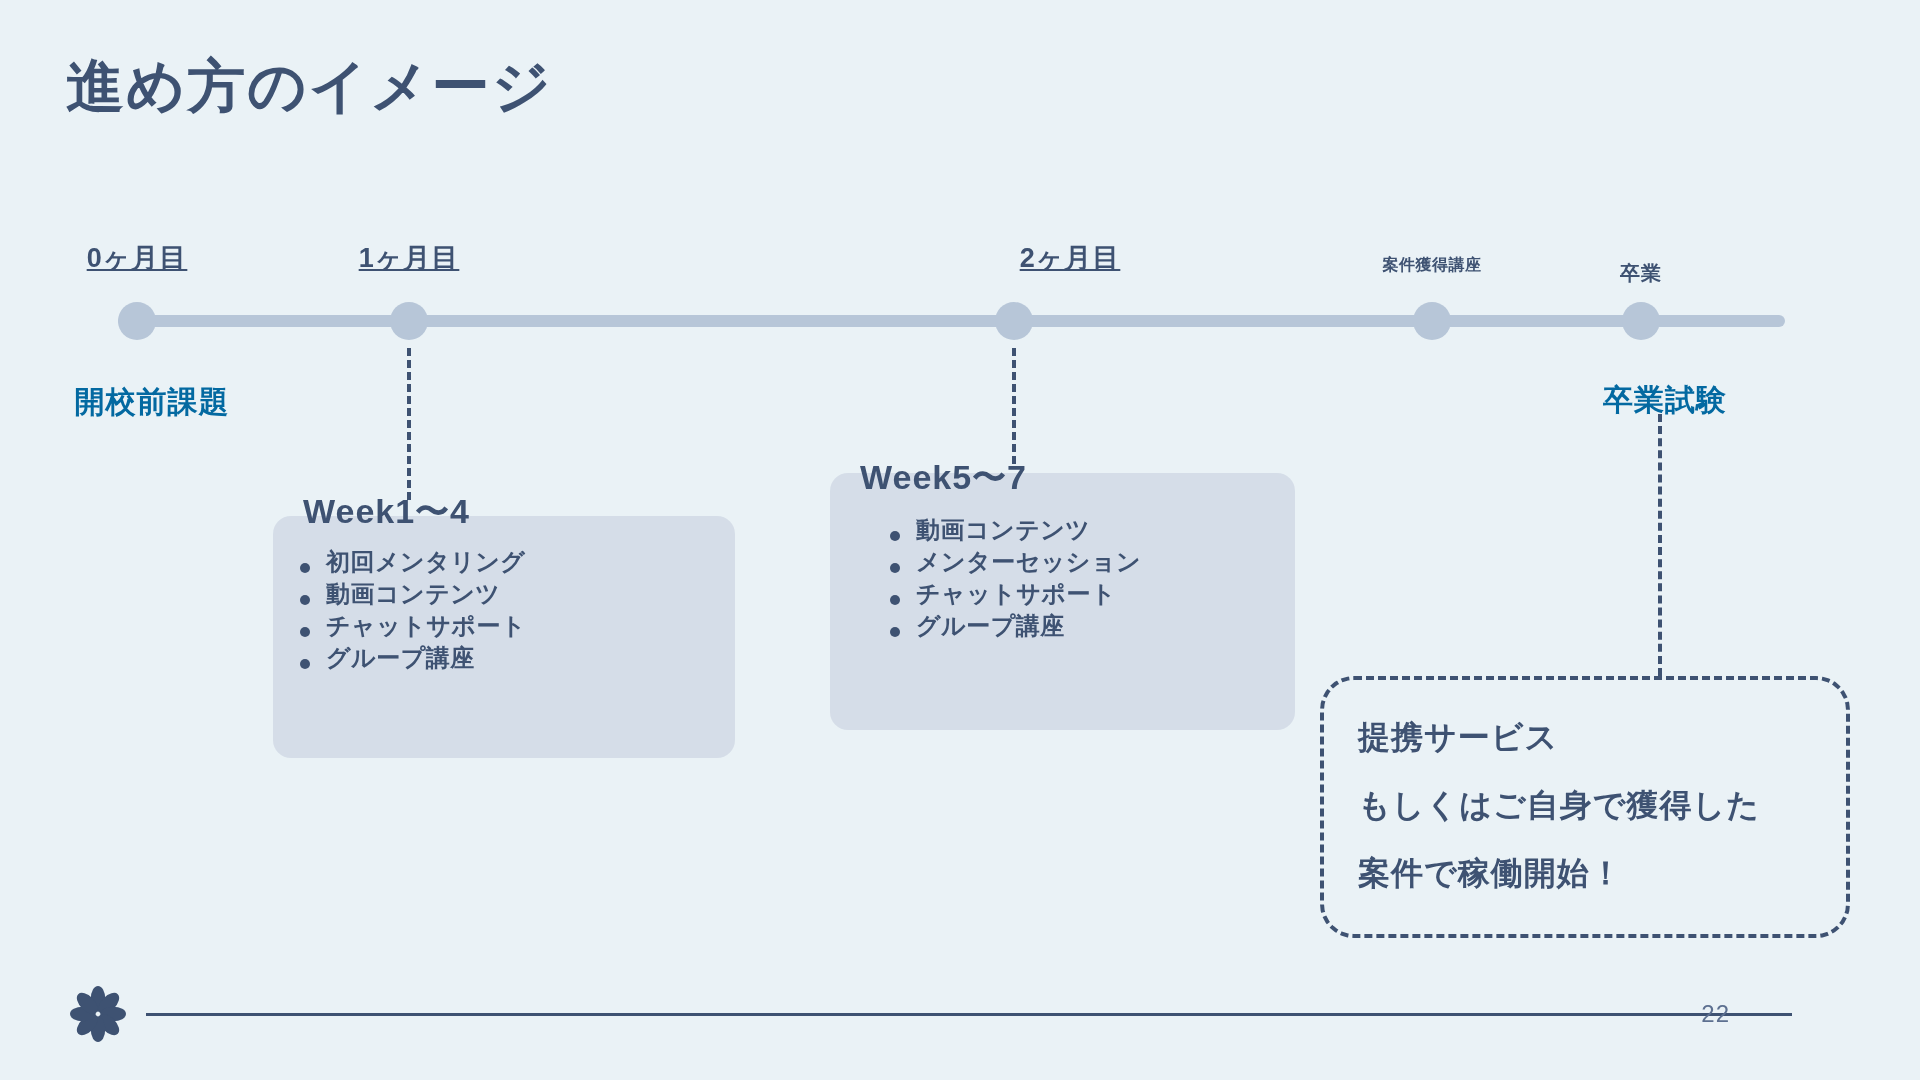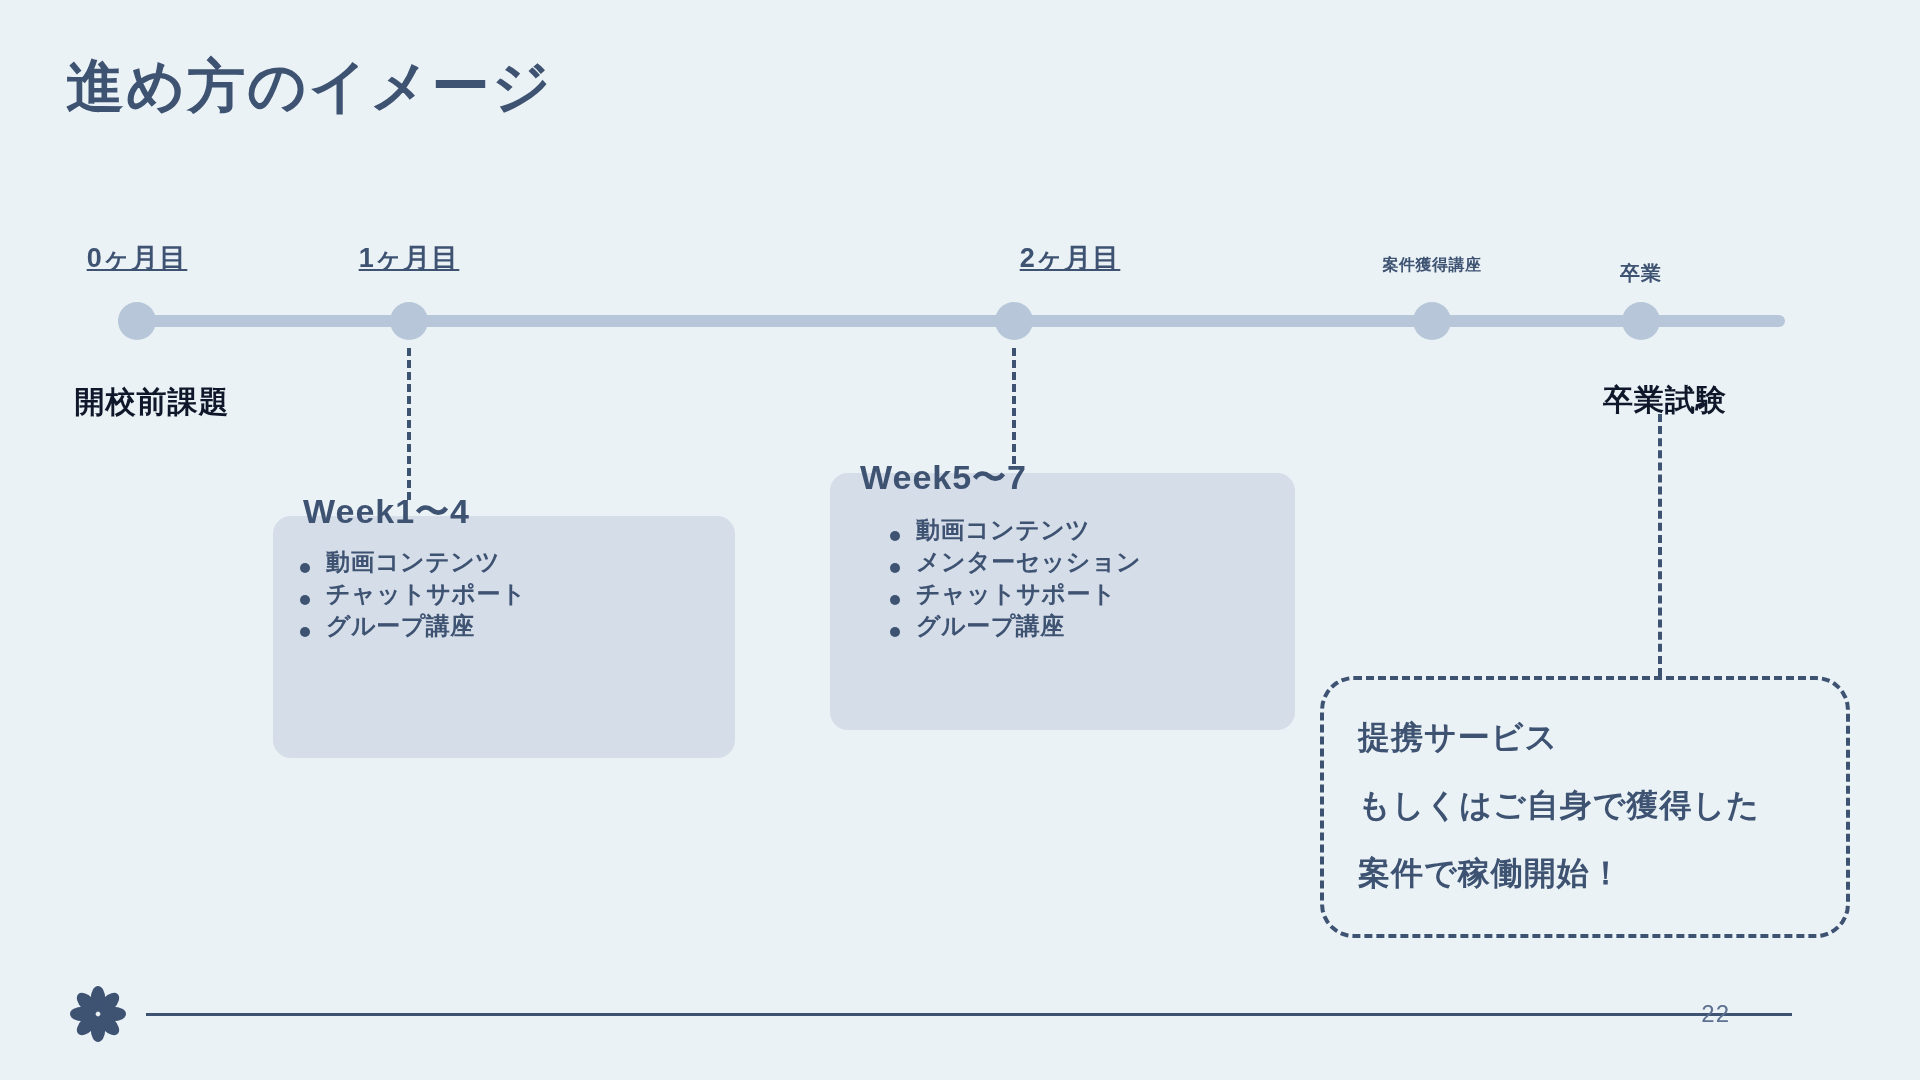--- a/index.html
+++ b/index.html
@@ -64,21 +64,21 @@
   .tl-top-label.mid  { font-size: 20px; top: 232px; letter-spacing: 1px; margin-top: 28px; }
   .tl-top-label.small{ font-size: 16px; top: 255px; letter-spacing: 0.5px; }
 
   .tl-bottom-label {
     position: absolute;
     transform: translateX(-50%);
     white-space: nowrap;
     font-weight: 700;
     font-size: 30px;
     letter-spacing: 1px;
-    color: #0f172a;
+    color: #0369a1;
   }
 
   
   .connector {
     position: absolute;
     width: 0;
     border-left: 4px dashed #3e5272;
     transform: translateX(-2px);
   }
 
@@ -193,20 +193,21 @@
   <div class="tl-bottom-label" style="left:152px; top:382px">開校前課題</div>
   <div class="tl-bottom-label" style="left:1665px; top:380px">卒業試験</div>
 
   <div class="connector" style="left:409px;  top:348px; height:152px"></div>
   <div class="connector" style="left:1014px; top:348px; height:116px"></div>
   <div class="connector" style="left:1660px; top:414px; height:262px"></div>
 
   <div class="card" style="left:273px; top:516px; width:462px; height:242px"></div>
   <div class="card-heading" style="left:303px; top:489px">Week1〜4</div>
   <ul class="card-list" style="left:296px; top:546px">
+    <li>初回メンタリング</li>
     <li>動画コンテンツ</li>
     <li>チャットサポート</li>
     <li>グループ講座</li>
   </ul>
 
   <div class="card" style="left:830px; top:473px; width:465px; height:257px"></div>
   <div class="card-heading" style="left:860px; top:455px">Week5〜7</div>
   <ul class="card-list" style="left:886px; top:514px">
     <li>動画コンテンツ</li>
     <li>メンターセッション</li>

